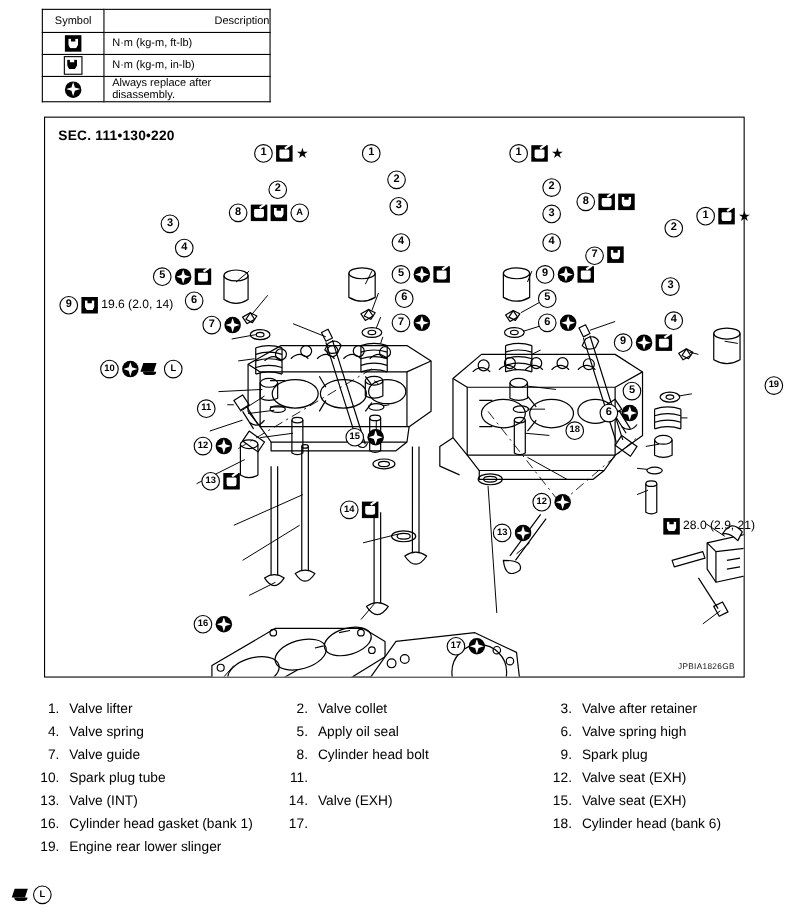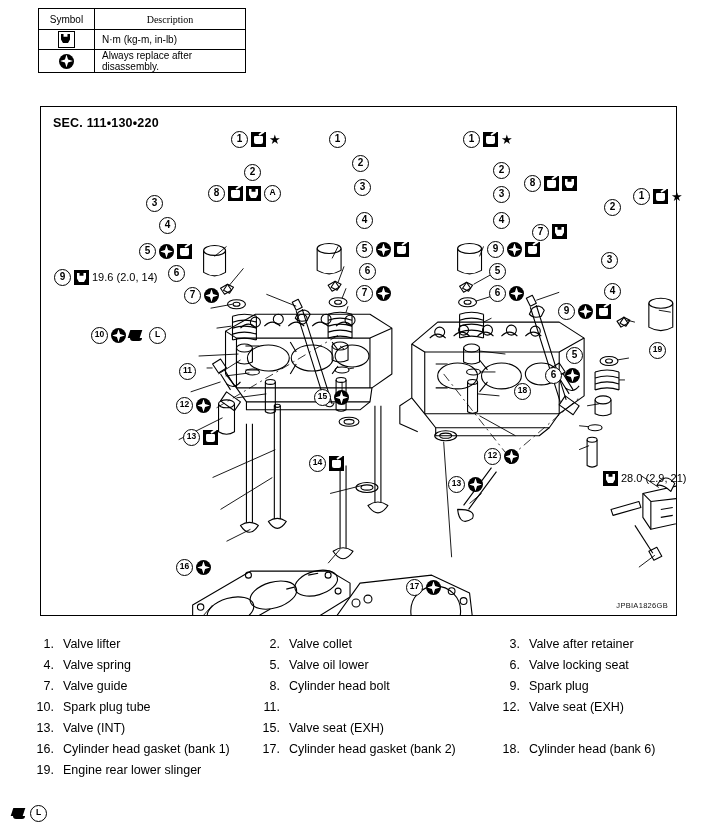--- a/index.html
+++ b/index.html
@@ -11,21 +11,21 @@
 
   
   .legend{position:absolute;left:38px;top:8px;border-collapse:collapse;}
   .legend td,.legend th{
     border:1px solid #000;font-weight:normal;
     font-size:10px;padding:0;text-align:center;vertical-align:middle;
   }
   .legend .c-sym{width:55px;height:19px;}
   .legend .c-desc{width:143px;height:19px;text-align:left;padding-left:7px;}
   .legend tr.hdr td{height:20px;}
-  .legend .c-desc.hdr{text-align:center;padding-left:0;font-family:Liberation Serif, serif;}
+  .legend .c-desc.hdr{text-align:right;padding-left:0;}
 
   
   .ico{display:inline-block;vertical-align:middle;position:relative;}
 
   
   .ico-torque{width:15px;height:15px;background:#000;}
   .ico-torque::before{
     content:"";position:absolute;left:3px;top:3px;width:9px;height:9px;
     background:#fff;
     clip-path:polygon(0% 0%,28% 0%,28% 30%,72% 30%,72% 0%,100% 0%,100% 62%,
@@ -114,20 +114,26 @@
   .footnote .txt{margin-left:3px;}
 </style>
 </head>
 <body>
 
 <table class="legend">
   <tbody>
       <tr class="hdr">
     <td class="c-sym">Symbol</td>
     <td class="c-desc hdr">Description</td>
+  </tr>
+  <tr>
+    <td class="c-sym">
+      <span class="ico ico-torque"></span>
+    </td>
+    <td class="c-desc">N·m (kg-m, ft-lb)</td>
   </tr>
   <tr>
     <td class="c-sym">
       <span class="ico ico-torque2"></span>
     </td>
     <td class="c-desc">N·m (kg-m, in-lb)</td>
   </tr>
   <tr>
     <td class="c-sym">
       <span class="ico ico-replace"></span>
@@ -561,21 +567,21 @@
     <span class="circ sm">12</span>
     <span class="ico ico-replace"></span>
   </div>
   <div class="cal" style="left:407px;top:369px;">
     <span class="circ sm">13</span>
     <span class="ico ico-replace"></span>
   </div>
   <div class="cal" style="left:473px;top:276px;">
     <span class="circ sm">18</span>
   </div>
-  <div class="cal" style="left:608px;top:235px;">
+  <div class="cal" style="left:654px;top:235px;">
     <span class="circ sm">19</span>
   </div>
   <div class="cal" style="left:562px;top:364px;">
     <span class="ico ico-torque"></span>
     <span class="torque-txt">28.0 (2.9, 21)</span>
   </div>
 
   <div class="figcode">JPBIA1826GB</div>
 </div>
 
@@ -594,25 +600,25 @@
       <span>Valve after retainer</span>
     </div>
   </div>
   <div class="prow">
     <div class="pcell c1">
       <span class="pnum">4.</span>
       <span>Valve spring</span>
     </div>
     <div class="pcell c2">
       <span class="pnum">5.</span>
-      <span>Valve oil lower</span>
+      <span>Apply oil seal</span>
     </div>
     <div class="pcell c3">
       <span class="pnum">6.</span>
-      <span>Valve locking seat</span>
+      <span>Valve spring high</span>
     </div>
   </div>
   <div class="prow">
     <div class="pcell c1">
       <span class="pnum">7.</span>
       <span>Valve guide</span>
     </div>
     <div class="pcell c2">
       <span class="pnum">8.</span>
       <span>Cylinder head bolt</span>
@@ -633,33 +639,36 @@
     <div class="pcell c3">
       <span class="pnum">12.</span>
       <span>Valve seat (EXH)</span>
     </div>
   </div>
   <div class="prow">
     <div class="pcell c1">
       <span class="pnum">13.</span>
       <span>Valve (INT)</span>
     </div>
+    <div class="pcell c2">
+      <span class="pnum">14.</span>
+      <span>Valve (EXH)</span>
+    </div>
     <div class="pcell c3">
       <span class="pnum">15.</span>
       <span>Valve seat (EXH)</span>
     </div>
   </div>
   <div class="prow">
     <div class="pcell c1">
       <span class="pnum">16.</span>
       <span>Cylinder head gasket (bank 1)</span>
     </div>
     <div class="pcell c2">
       <span class="pnum">17.</span>
-      <span>Cylinder head gasket (bank 2)</span>
     </div>
     <div class="pcell c3">
       <span class="pnum">18.</span>
       <span>Cylinder head (bank 6)</span>
     </div>
   </div>
   <div class="prow">
     <div class="pcell c1">
       <span class="pnum">19.</span>
       <span>Engine rear lower slinger</span>

